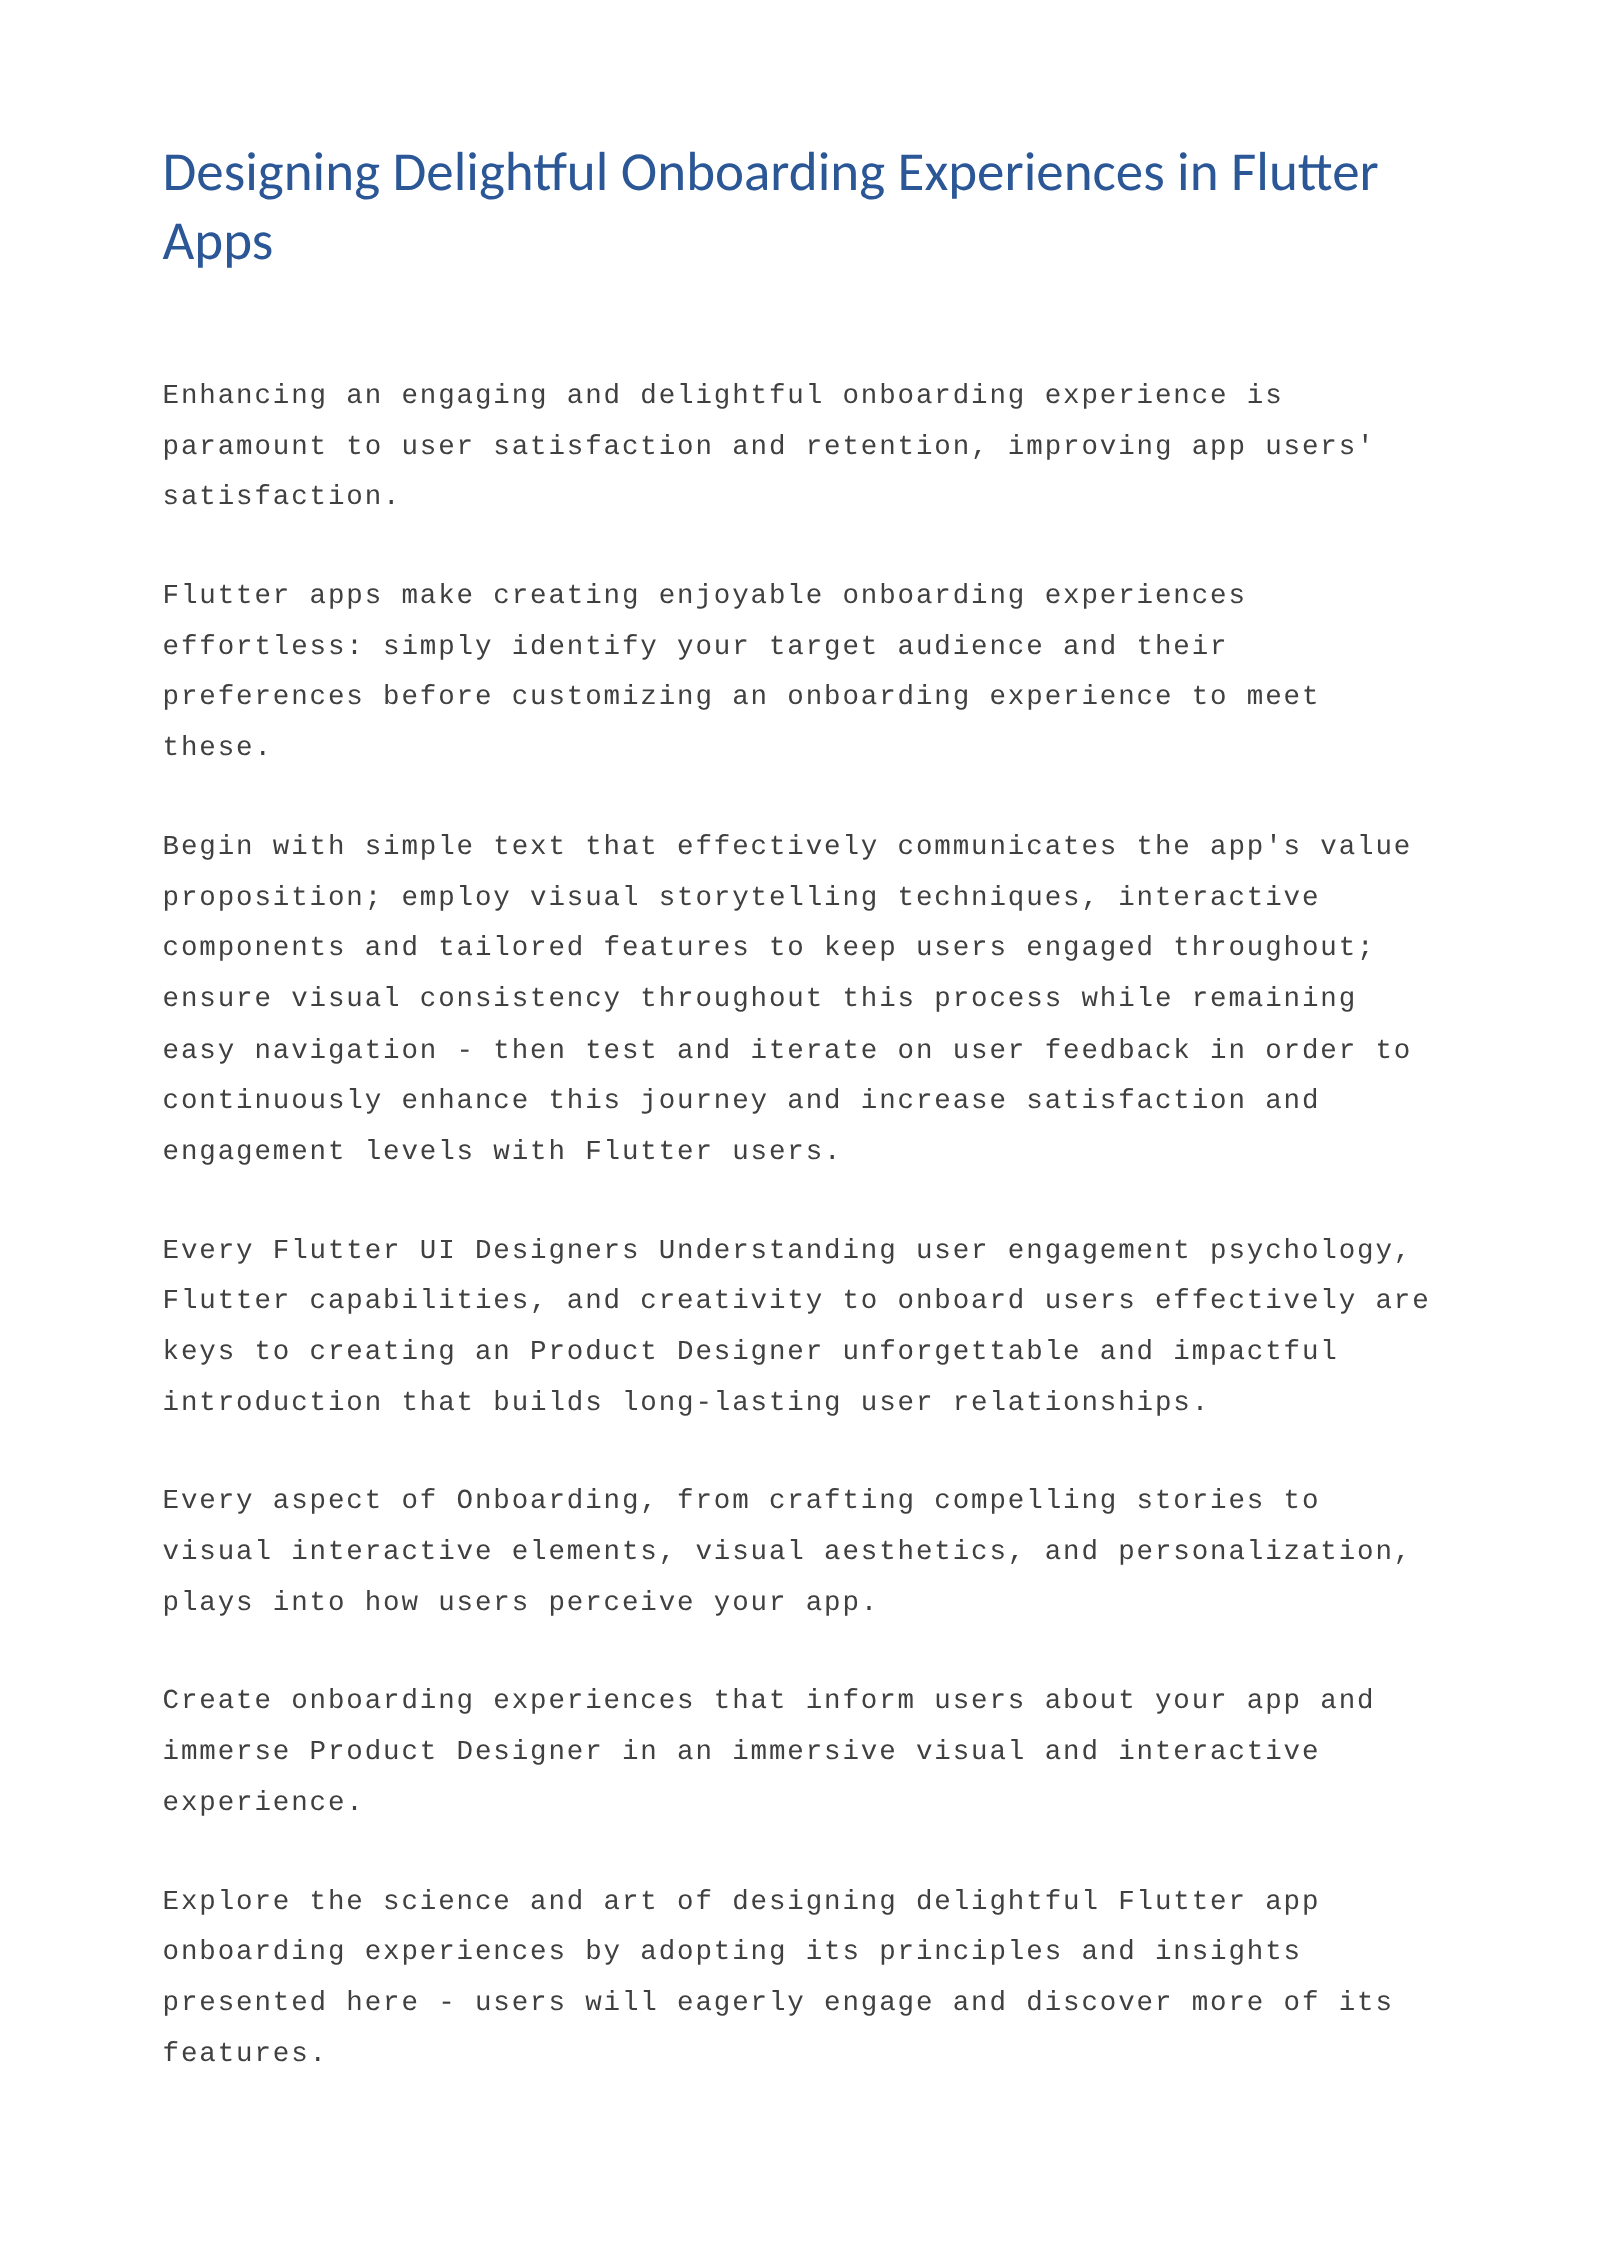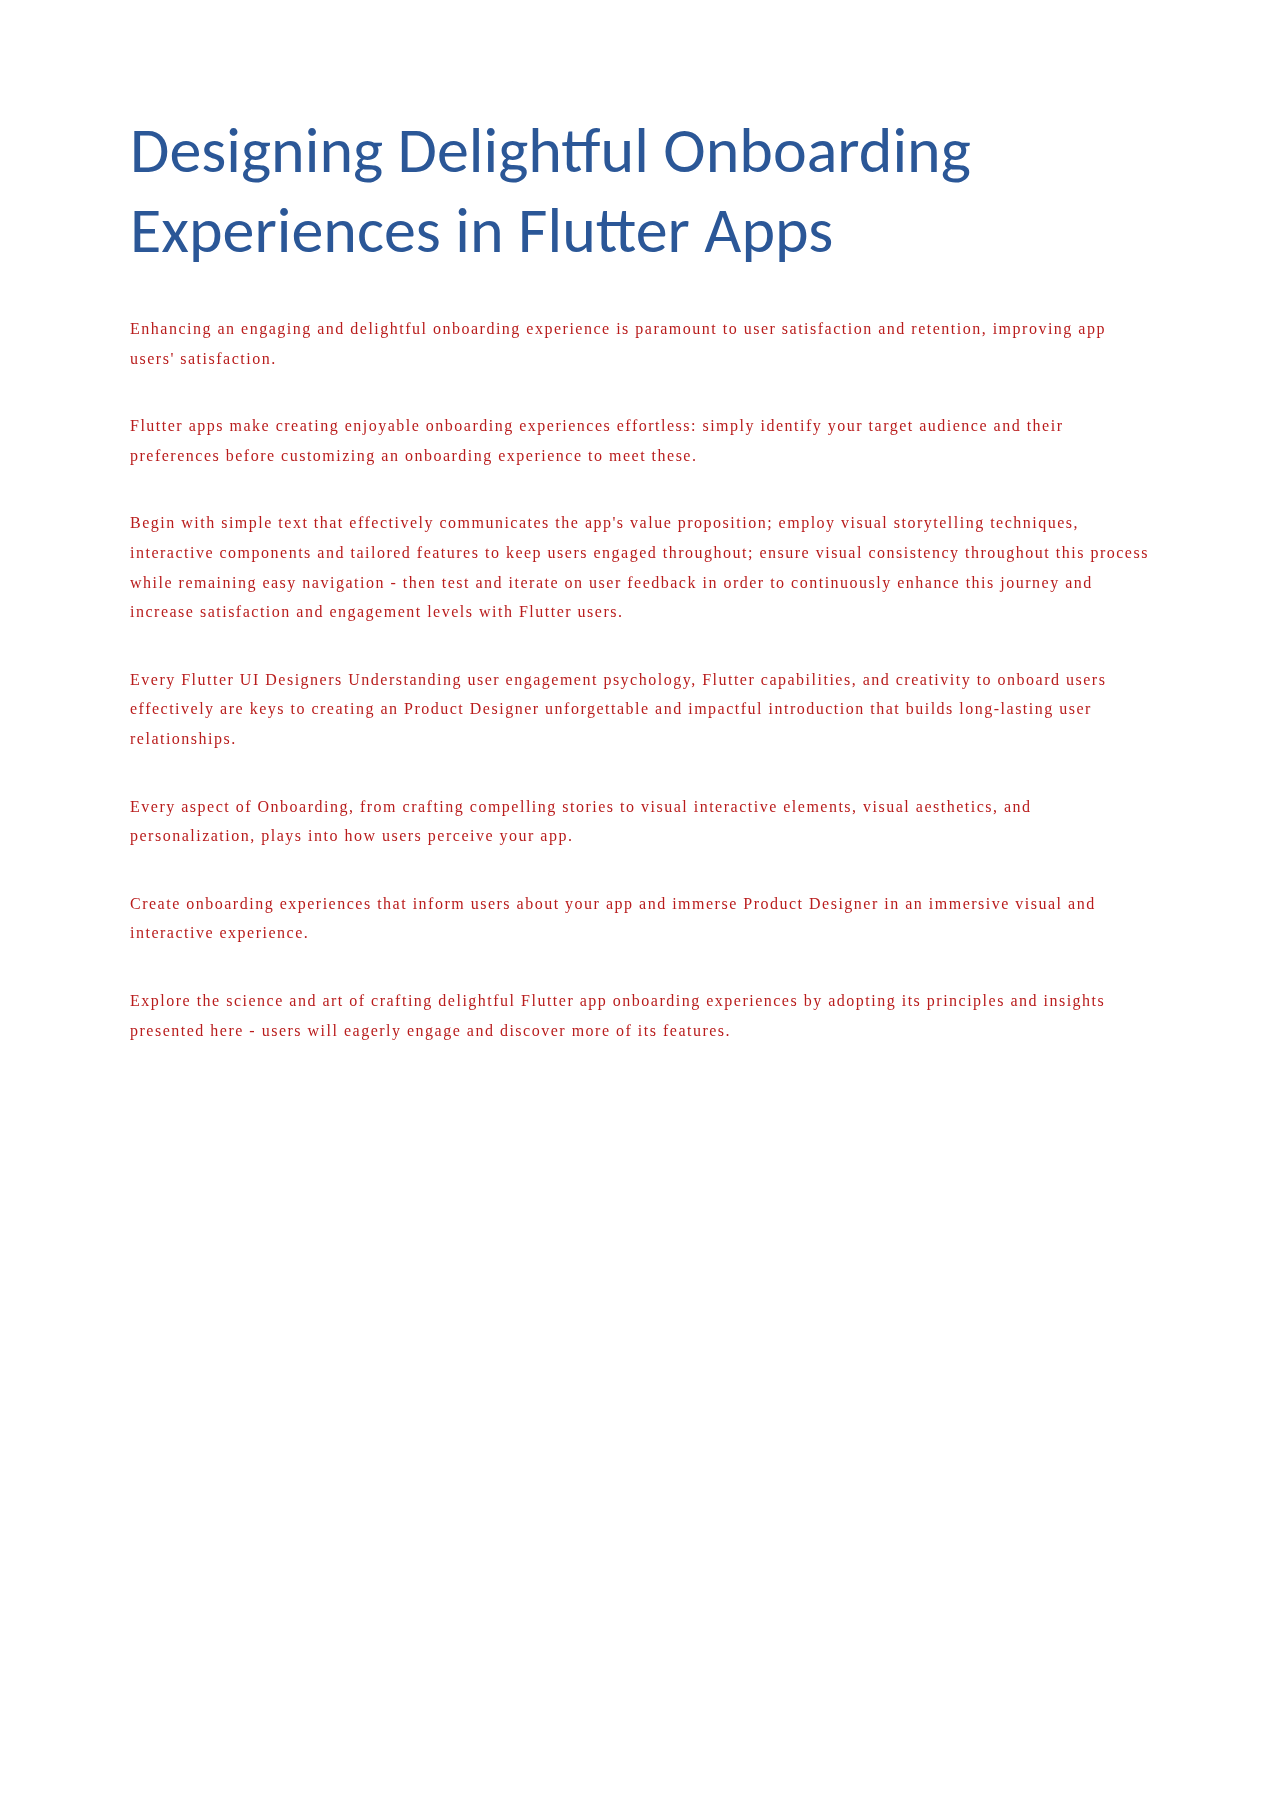--- a/index.html
+++ b/index.html
@@ -9,39 +9,39 @@
     }
     body {
       background: #ffffff;
       font-family: Arial, Helvetica, sans-serif;
       width: 1280px;
       min-height: 1809px;
       padding: 110px 130px 80px 130px;
     }
     .title {
       color: #2b5797;
-      font-size: 64px;
+      font-size: 44px;
       font-weight: 400;
       line-height: 1.25;
-      margin-bottom: 44px;
+      margin-bottom: 77px;
       font-family: Calibri, 'Segoe UI', Arial, sans-serif;
     }
     .paragraph {
-      color: #b91c1c;
-      font-size: 16px;
+      color: #404040;
+      font-size: 22px;
       line-height: 1.85;
       letter-spacing: 1.5px;
       margin-bottom: 38px;
-      font-family: Liberation Serif, serif;
+      font-family: Liberation Mono, monospace;
     }
   </style>
 </head>
 <body>
 
 <h1 class="title">Designing Delightful Onboarding Experiences in Flutter Apps</h1>
 
 <p class="paragraph">Enhancing an engaging and delightful onboarding experience is paramount to user satisfaction and retention, improving app users' satisfaction.</p>
 <p class="paragraph">Flutter apps make creating enjoyable onboarding experiences effortless: simply identify your target audience and their preferences before customizing an onboarding experience to meet these.</p>
 <p class="paragraph">Begin with simple text that effectively communicates the app's value proposition; employ visual storytelling techniques, interactive components and tailored features to keep users engaged throughout; ensure visual consistency throughout this process while remaining easy navigation - then test and iterate on user feedback in order to continuously enhance this journey and increase satisfaction and engagement levels with Flutter users.</p>
 <p class="paragraph">Every Flutter UI Designers Understanding user engagement psychology, Flutter capabilities, and creativity to onboard users effectively are keys to creating an Product Designer unforgettable and impactful introduction that builds long-lasting user relationships.</p>
 <p class="paragraph">Every aspect of Onboarding, from crafting compelling stories to visual interactive elements, visual aesthetics, and personalization, plays into how users perceive your app.</p>
 <p class="paragraph">Create onboarding experiences that inform users about your app and immerse Product Designer in an immersive visual and interactive experience.</p>
-<p class="paragraph">Explore the science and art of crafting delightful Flutter app onboarding experiences by adopting its principles and insights presented here - users will eagerly engage and discover more of its features.</p>
+<p class="paragraph">Explore the science and art of designing delightful Flutter app onboarding experiences by adopting its principles and insights presented here - users will eagerly engage and discover more of its features.</p>
 
 </body></html>

